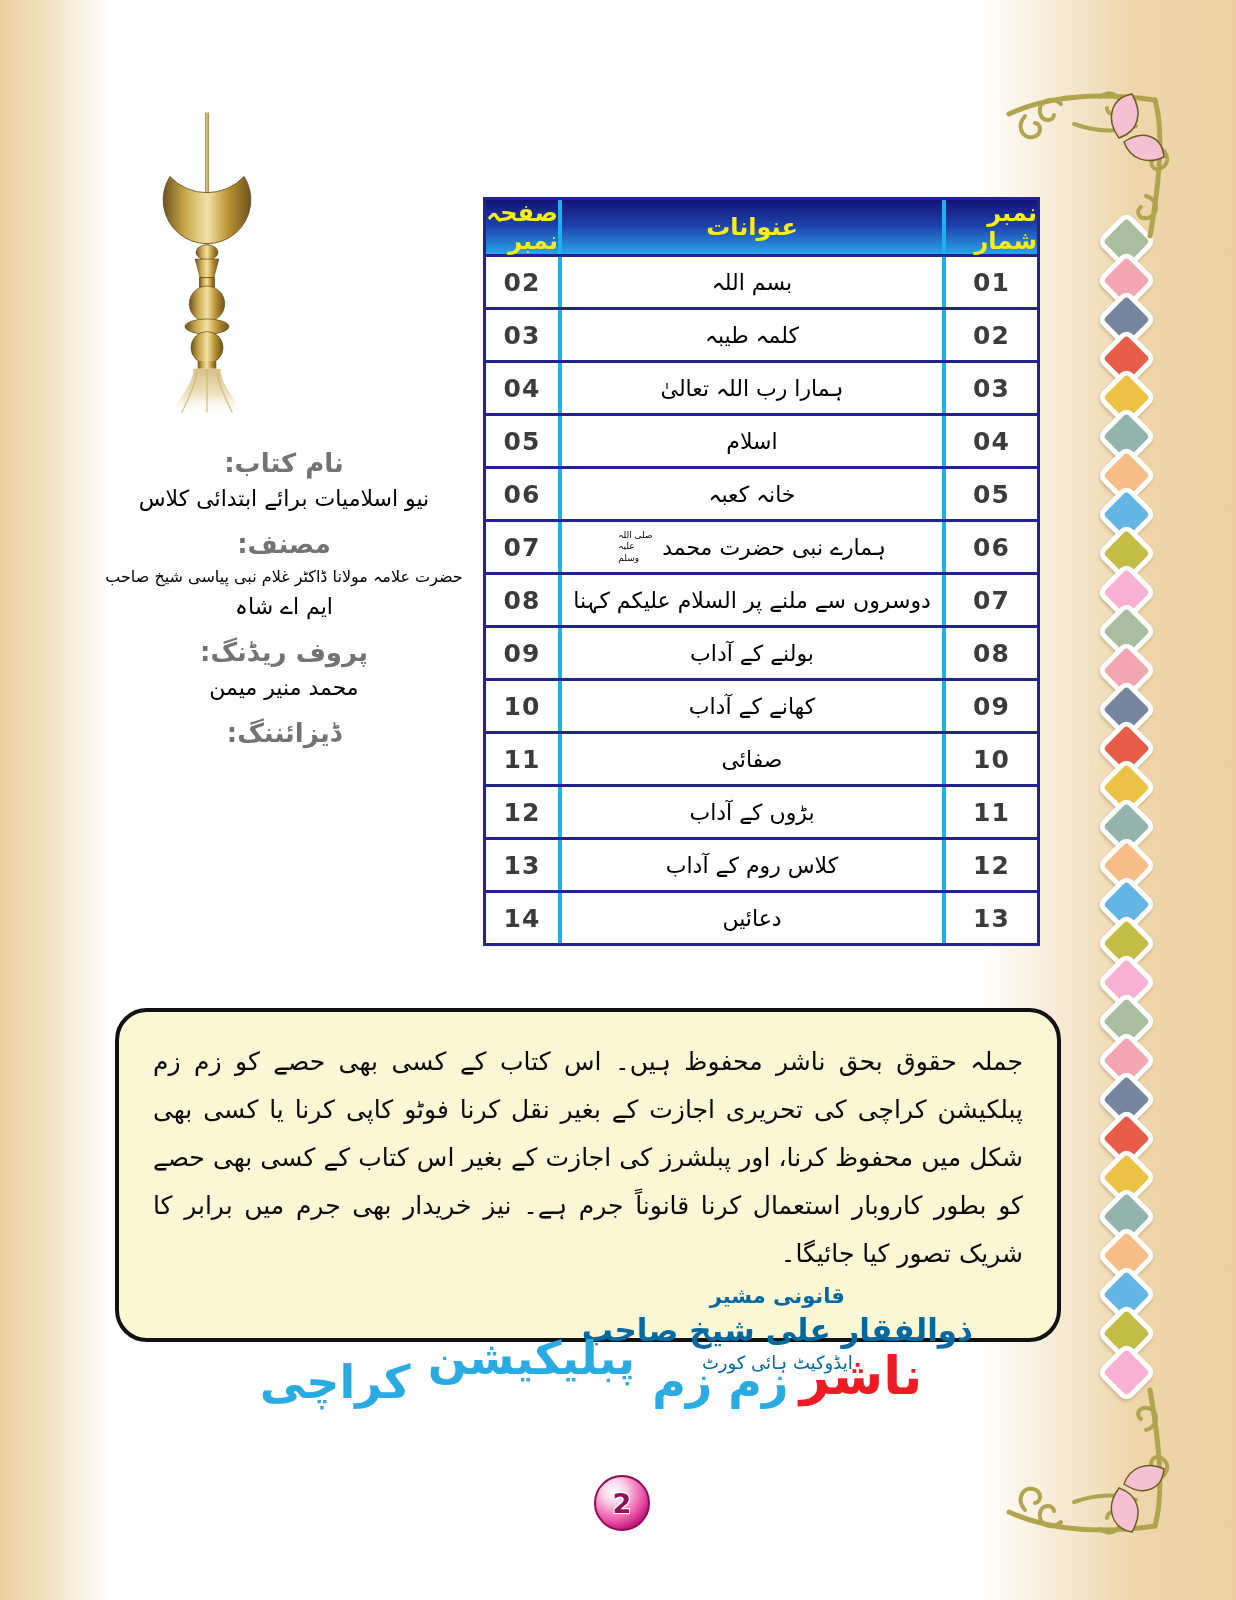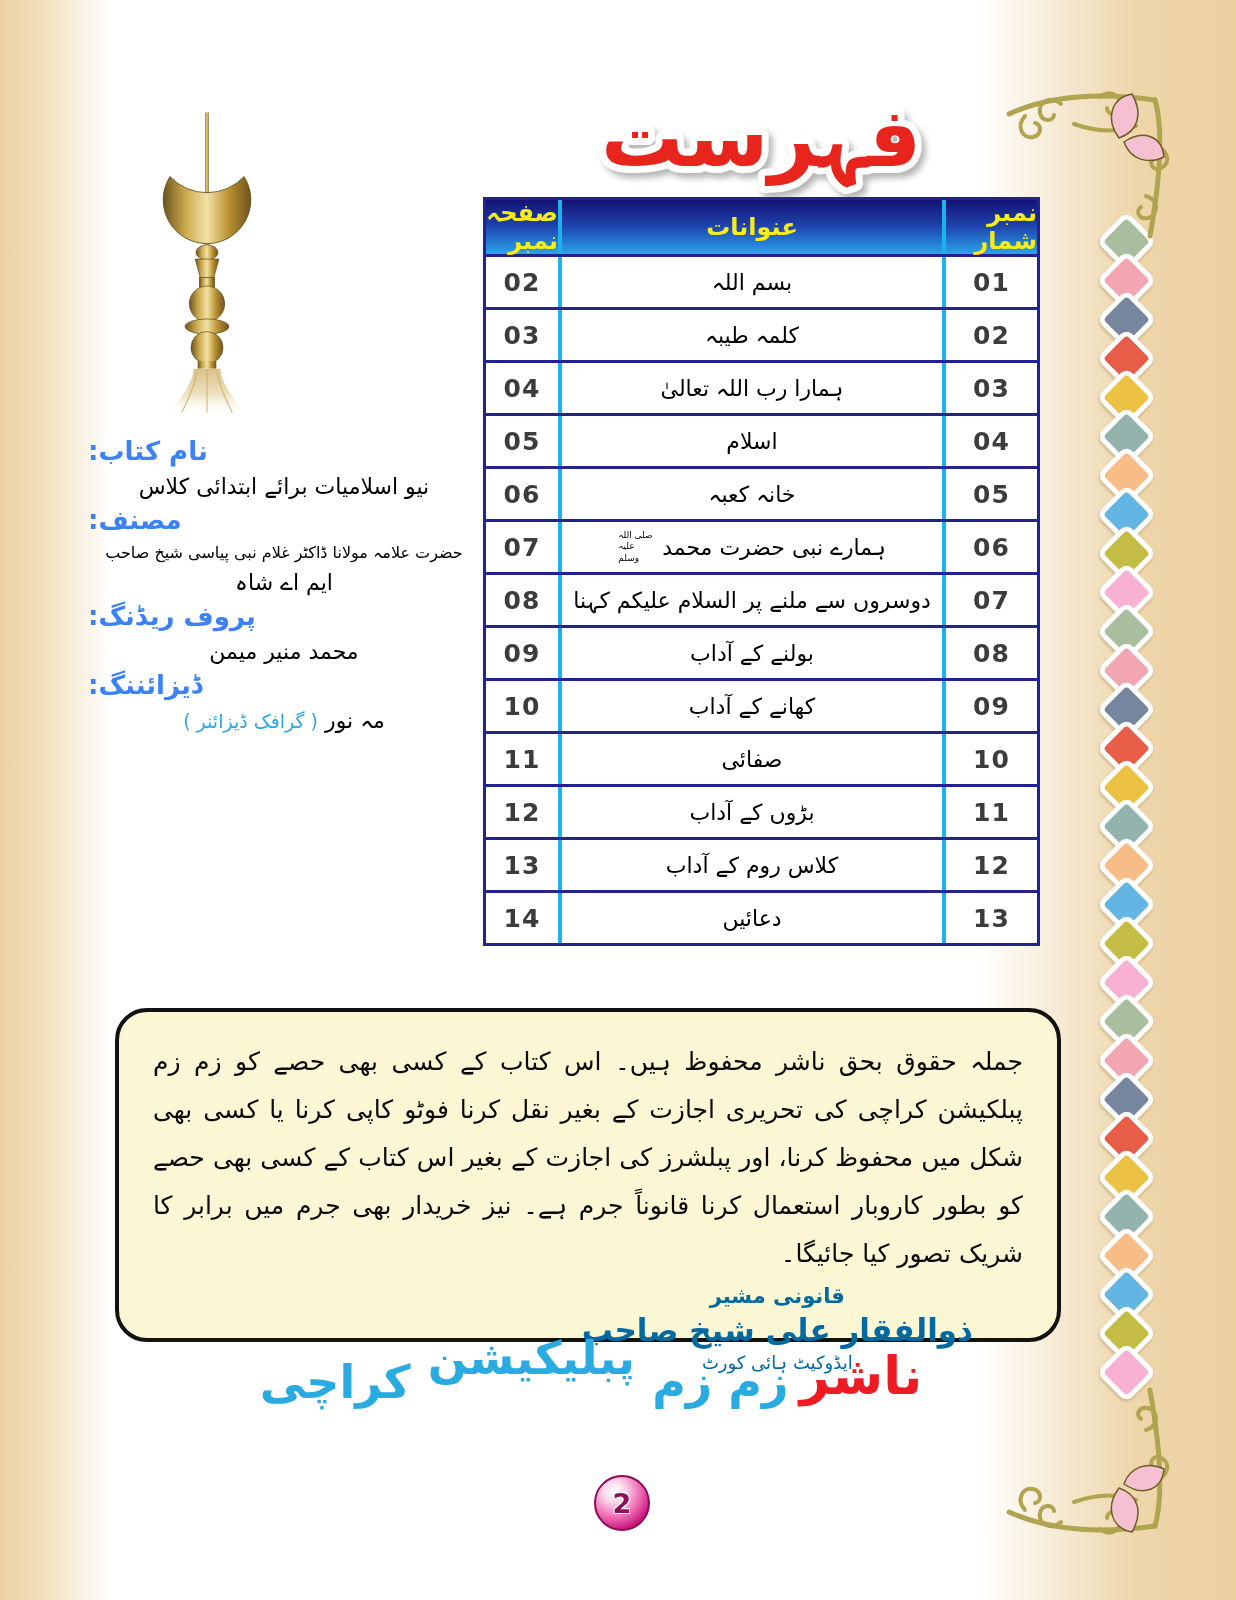--- a/index.html
+++ b/index.html
@@ -31,21 +31,21 @@
   .toc-row{display:flex;height:50px;border-top:3px solid #23238e;background:#fff;}
   .cell{display:flex;align-items:center;justify-content:center;box-sizing:border-box;}
   .c-serial{width:95px;border-left:4px solid #1ab3ec;}
   .c-title{flex:1;border-left:4px solid #1ab3ec;padding:0 6px;}
   .c-page{width:72px;}
   .num{font-weight:bold;font-size:25px;color:#3c3c3c;letter-spacing:1px;}
   .urdu-title{font-size:22px;color:#000;white-space:nowrap;}
   .seal{display:inline-block;width:40px;font-size:9px;line-height:1.25;text-align:left;color:#000;margin-right:4px;}
   
   .credits{position:absolute;left:88px;top:430px;width:392px;direction:rtl;}
-  .credit-label{color:#3b82f6;font-weight:bold;font-size:26px;text-align:left;margin-top:6px;}
+  .credit-label{color:#737373;font-weight:bold;font-size:26px;text-align:center;margin-top:18px;}
   .credit-value{color:#000;font-size:22px;text-align:center;margin-top:8px;white-space:nowrap;}
   .credit-value.small{font-size:16px;}
   .paren-blue{color:#2aa7e0;font-size:19px;}
   
   .copybox{position:absolute;left:115px;top:1008px;width:946px;height:334px;background:#fbf6d3;
     border:4px solid #121212;border-radius:32px;box-sizing:border-box;direction:rtl;
     padding:26px 34px 0 34px;}
   .copytext{font-size:25px;line-height:1.92;color:#0a0a0a;text-align:justify;text-align-last:right;}
   .advisor{width:max-content;margin:6px 50px 0 auto;text-align:center;color:#0369a1;}
   .advisor .a-title{font-size:21px;font-weight:bold;}
@@ -225,25 +225,20 @@
       <rect x="61" y="200" width="18" height="12" fill="url(#gold)" stroke="#5d4718" stroke-width="0.8"></rect>
       <circle cx="70" cy="231" r="21" fill="url(#gold)" stroke="#5d4718" stroke-width="0.8"></circle>
       <ellipse cx="70" cy="258" rx="26" ry="9" fill="url(#gold)" stroke="#5d4718" stroke-width="0.8"></ellipse>
       <circle cx="70" cy="283" r="19" fill="url(#gold)" stroke="#5d4718" stroke-width="0.8"></circle>
       <rect x="59" y="299" width="22" height="9" fill="url(#gold)"></rect>
       <path d="M54 308 C54 326 38 340 26 364 L114 364 C102 340 86 326 86 308 Z" fill="url(#fade)"></path>
       <path d="M70 308 V360 M58 312 C55 332 46 347 40 360 M82 312 C85 332 94 347 100 360" stroke="#cbb577" stroke-width="1.5" fill="none" opacity="0.85"></path>
     </svg>
   </div>
 
-  <div class="title-wrap">
-    <svg width="566" height="120" viewBox="0 0 566 120">
-      <text x="283" y="88" text-anchor="middle" font-family="DejaVu Sans, sans-serif" font-size="82" font-weight="bold" fill="#e8251d" stroke="#ffffff" stroke-width="14" paint-order="stroke" stroke-linejoin="round" style="filter:drop-shadow(4px 5px 3px rgba(120,120,120,.55));">فہرست</text>
-    </svg>
-  </div>
 
   <div class="toc">
     <div class="toc-header">
       <div class="cell c-serial">نمبر شمار</div>
       <div class="cell c-title">عنوانات</div>
       <div class="cell c-page">صفحہ نمبر</div>
     </div>
 
     <div class="toc-row">
       <div class="cell c-serial num">01</div>
@@ -317,24 +312,20 @@
 
   <div class="credits">
     <div class="credit-label">نام کتاب:</div>
     <div class="credit-value">نیو اسلامیات برائے ابتدائی کلاس</div>
     <div class="credit-label">مصنف:</div>
     <div class="credit-value small">حضرت علامہ مولانا ڈاکٹر غلام نبی پیاسی شیخ صاحب</div>
     <div class="credit-value">ایم اے شاہ</div>
     <div class="credit-label">پروف ریڈنگ:</div>
     <div class="credit-value">محمد منیر میمن</div>
     <div class="credit-label">ڈیزائننگ:</div>
-    <div class="credit-value">
-      <span>مہ نور</span>
-      <span class="paren-blue">( گرافک ڈیزائنر )</span>
-    </div>
   </div>
 
   <div class="copybox">
     <div class="copytext">جملہ حقوق بحق ناشر محفوظ ہیں۔ اس کتاب کے کسی بھی حصے کو زم زم پبلکیشن کراچی کی تحریری اجازت کے بغیر نقل کرنا فوٹو کاپی کرنا یا کسی بھی شکل میں محفوظ کرنا، اور پبلشرز کی اجازت کے بغیر اس کتاب کے کسی بھی حصے کو بطور کاروبار استعمال کرنا قانوناً جرم ہے۔ نیز خریدار بھی جرم میں برابر کا شریک تصور کیا جائیگا۔</div>
     <div class="advisor">
       <div class="a-title">قانونی مشیر</div>
       <div class="a-name">ذوالفقار علی شیخ صاحب</div>
       <div class="a-role">ایڈوکیٹ ہائی کورٹ</div>
     </div>
   </div>

